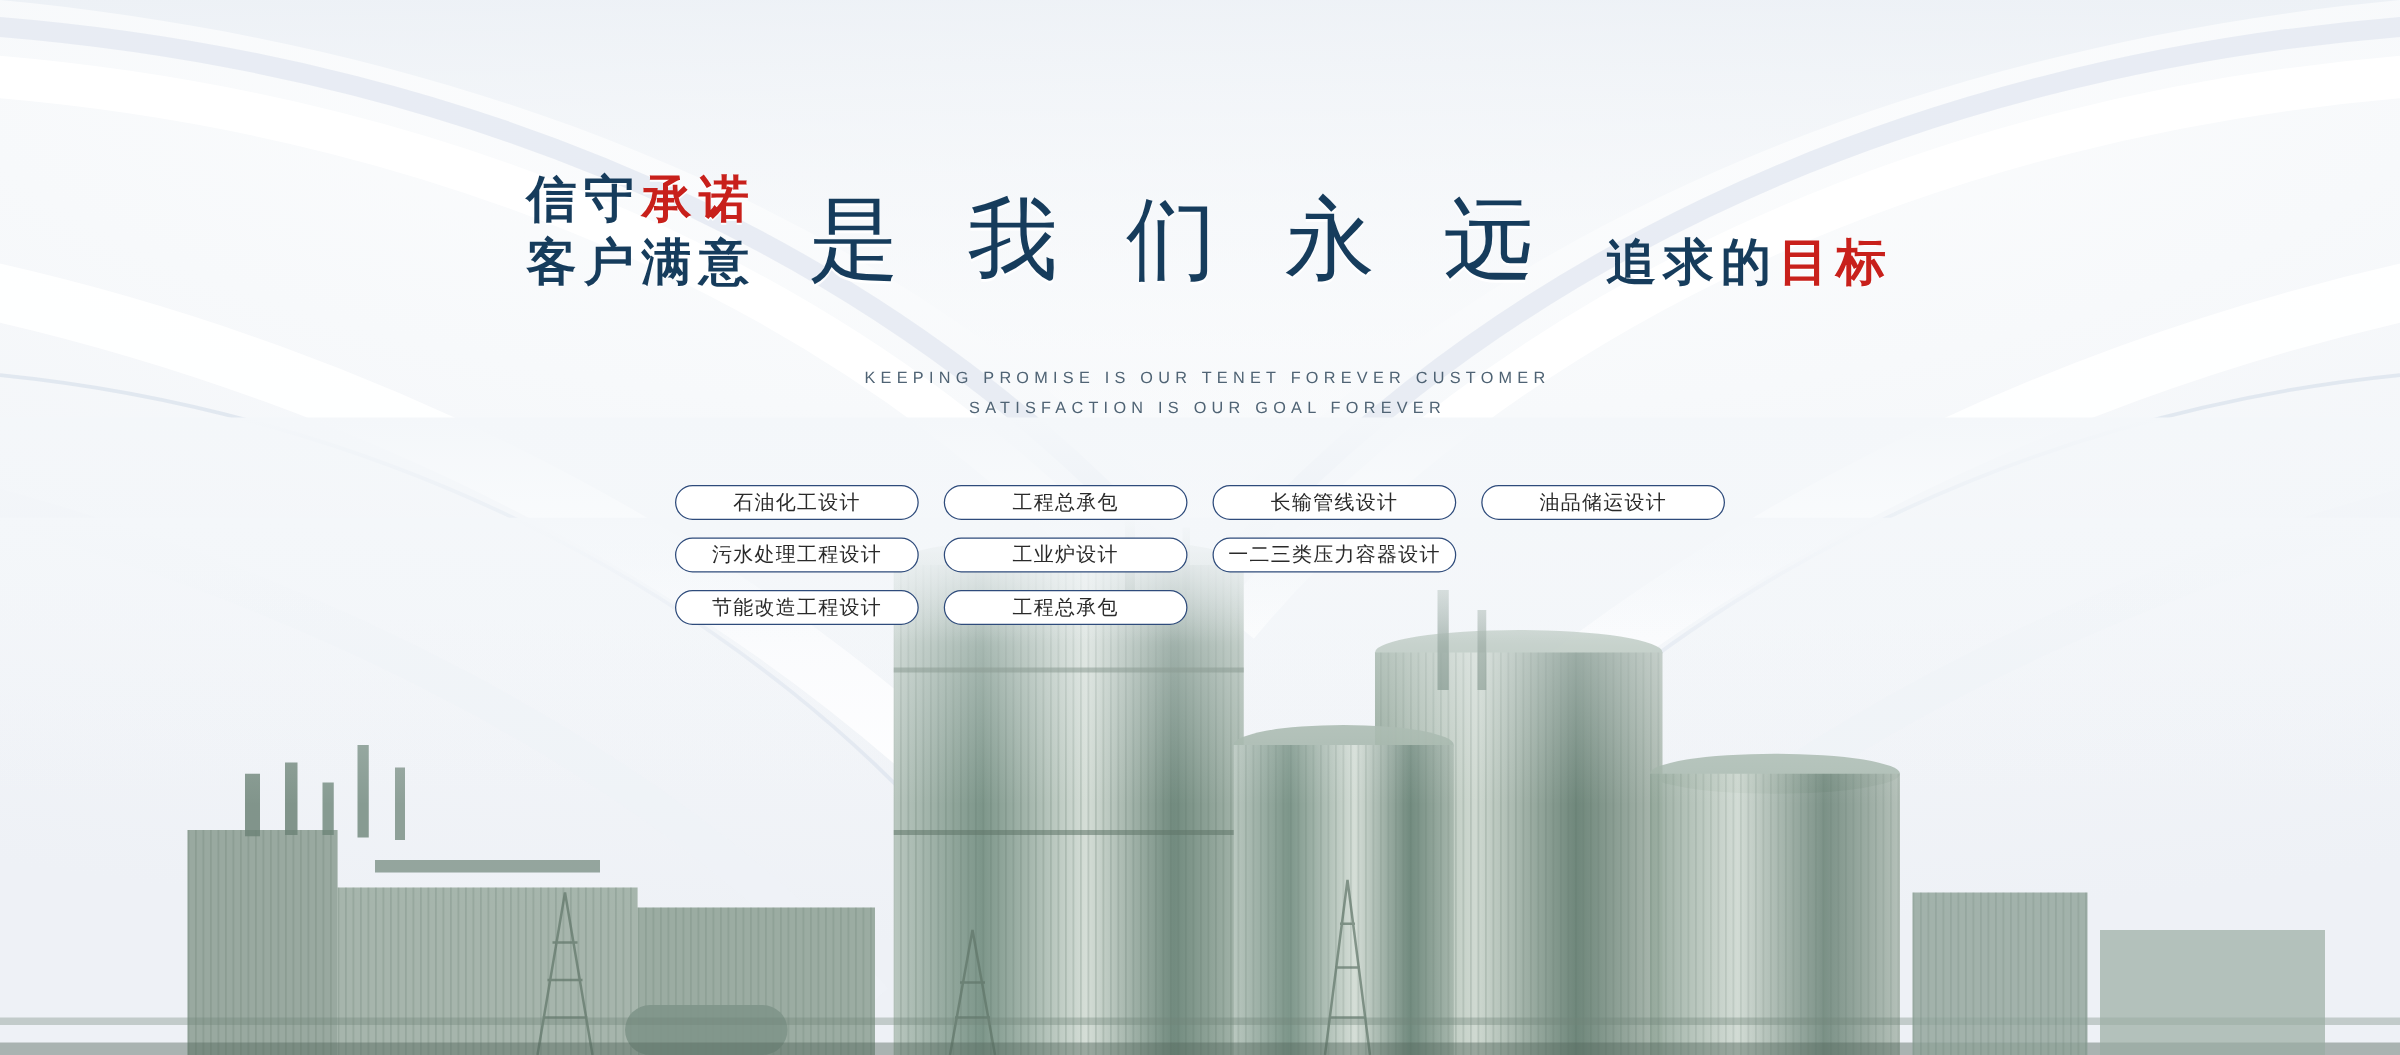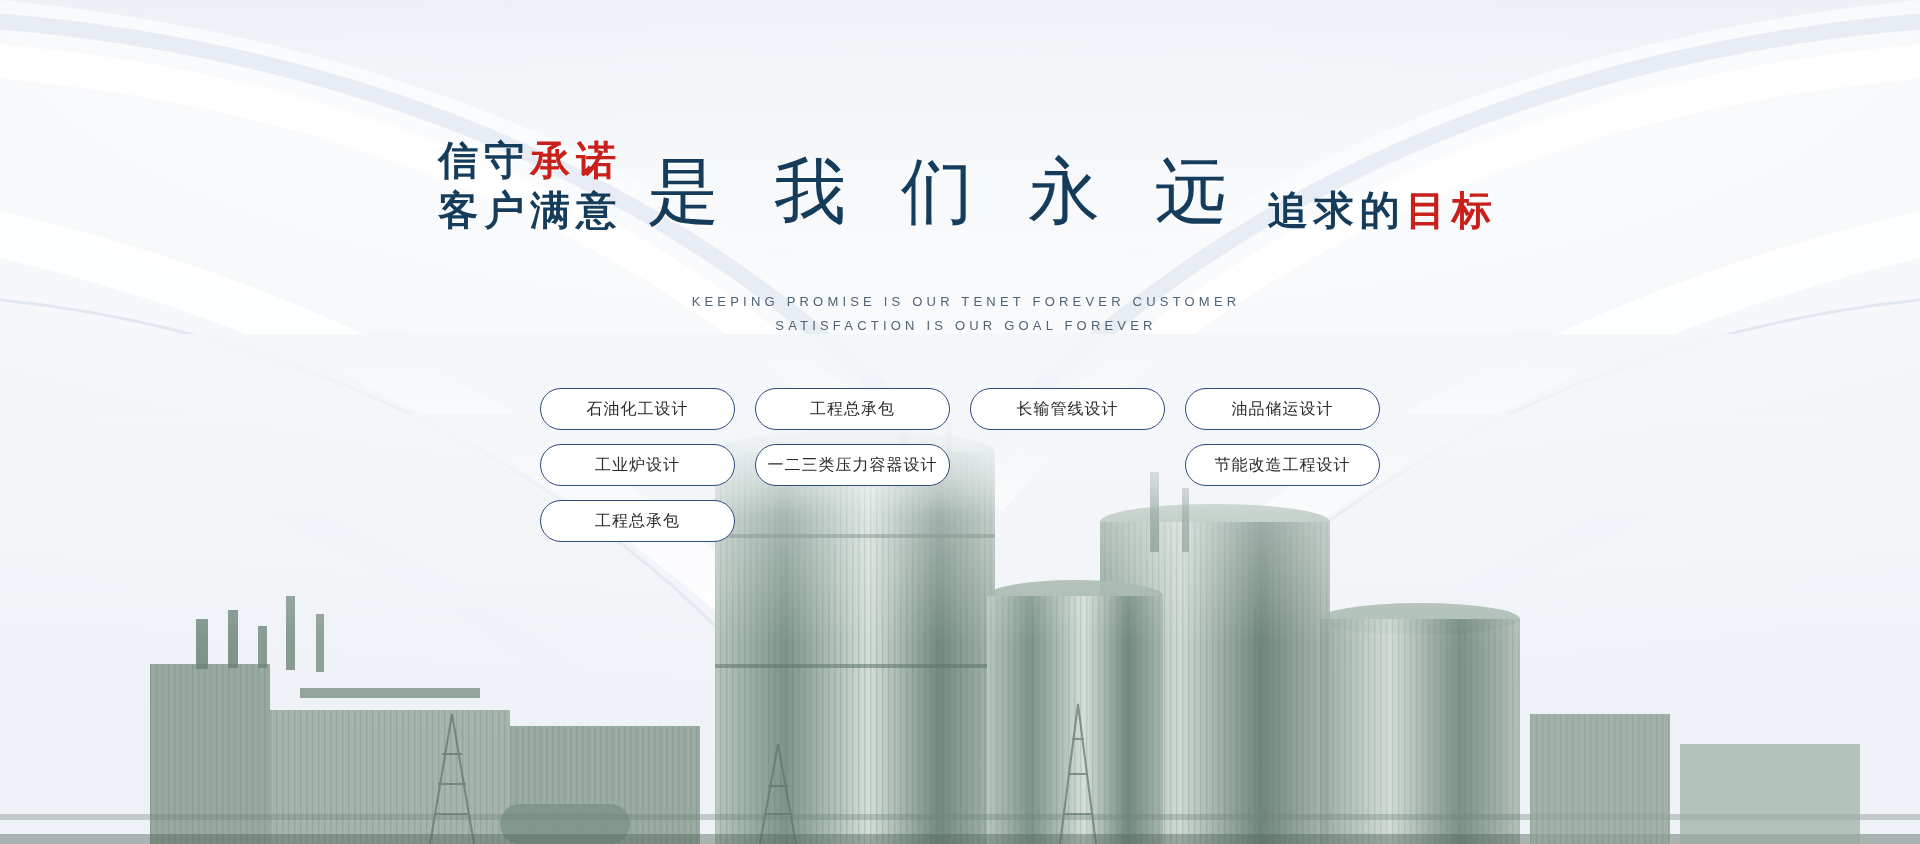--- a/index.html
+++ b/index.html
@@ -28,21 +28,21 @@
   .photo-fade{
     position:absolute;left:0;right:0;bottom:330px;height:180px;
     background:linear-gradient(to bottom, rgba(244,247,250,1) 0%, rgba(244,247,250,0.55) 45%, rgba(244,247,250,0) 100%);
     pointer-events:none;
   }
 
   
   .headline{
     position:absolute;top:138px;left:16px;right:0;
     display:flex;align-items:flex-end;justify-content:center;
-    gap:13px;
+    gap:30px;
   }
   .hl-col-small{
     display:flex;flex-direction:column;justify-content:center;
     gap:6px;
     padding-bottom:6px;
   }
   .hl-row{
     display:flex;
     font-size:40px;line-height:44px;
     font-weight:bold;
@@ -79,21 +79,21 @@
     position:absolute;top:388px;left:0;right:0;
     display:flex;justify-content:center;
   }
   .pill-grid-inner{
     display:grid;
     grid-template-columns:repeat(4,1fr);
     column-gap:20px;row-gap:14px;
     width:840px;
   }
   .pill{
-    height:42px;
+    height:28px;
     border:1px solid #2e4b7b;
     border-radius:22px;
     background:#ffffff;
     display:flex;align-items:center;justify-content:center;
     font-size:16px;color:#2a2a2a;
     letter-spacing:1px;
     white-space:nowrap;
     box-sizing:border-box;
     font-family:"DejaVu Sans","Liberation Sans",sans-serif;
   }
@@ -240,20 +240,21 @@
     <div>KEEPING PROMISE IS OUR TENET FOREVER CUSTOMER</div>
     <div>SATISFACTION IS OUR GOAL FOREVER</div>
   </div>
 
   <div class="pill-grid">
     <div class="pill-grid-inner" id="pill-grid-inner">
         <div class="pill">石油化工设计</div>
         <div class="pill">工程总承包</div>
         <div class="pill">长输管线设计</div>
         <div class="pill">油品储运设计</div>
+        <div class="pill">污水处理工程设计</div>
         <div class="pill">工业炉设计</div>
         <div class="pill">一二三类压力容器设计</div>
         <div class="pill empty"></div>
         <div class="pill">节能改造工程设计</div>
         <div class="pill">工程总承包</div>
         <div class="pill empty"></div>
       </div>
   </div>
 
 </div>

